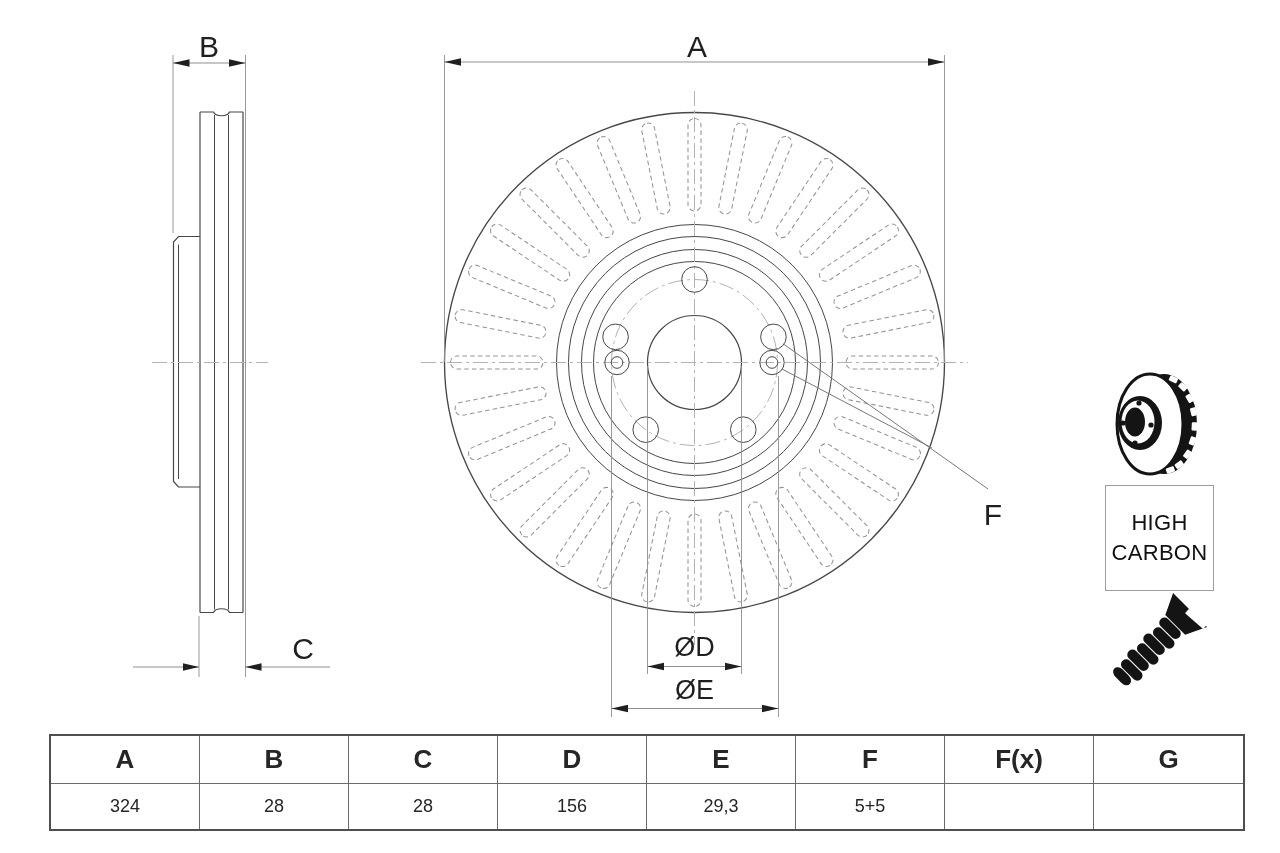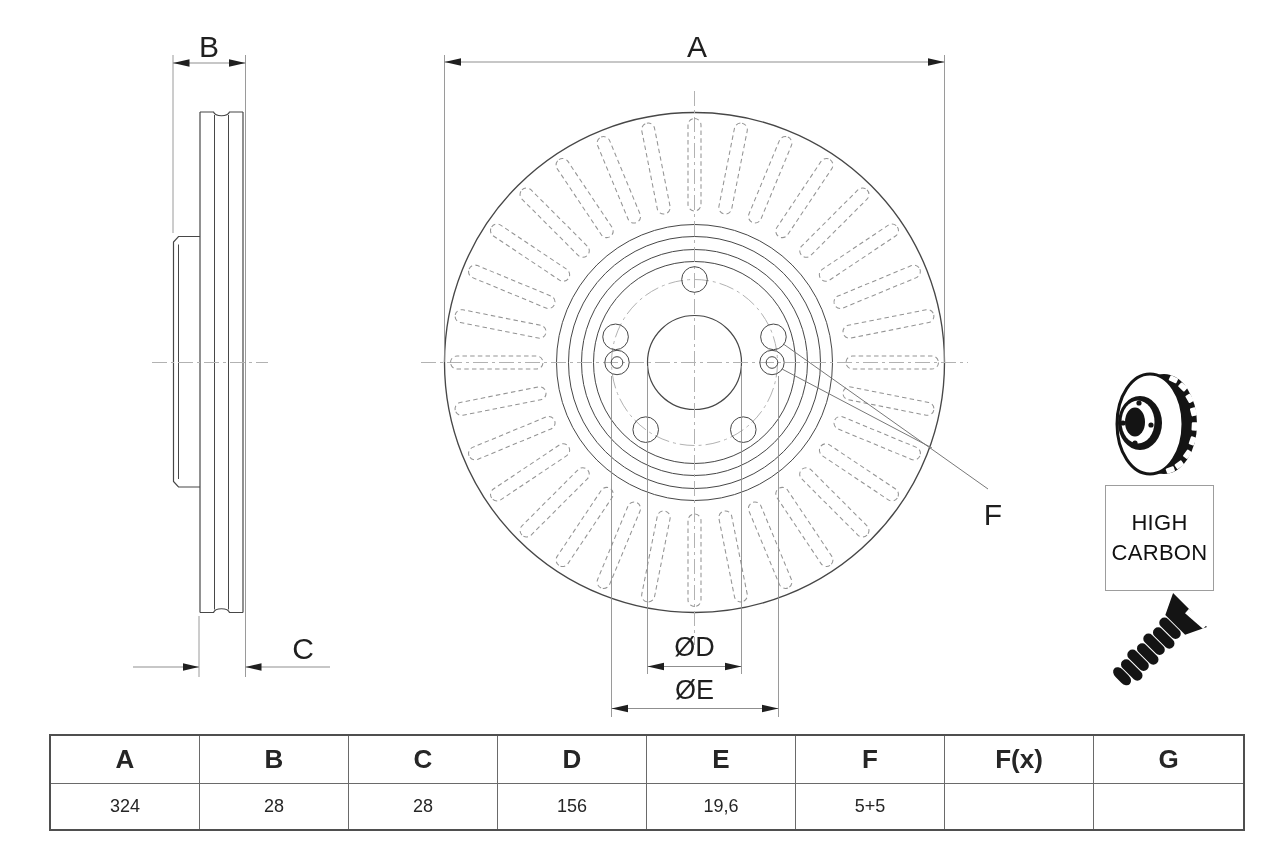--- a/index.html
+++ b/index.html
@@ -214,18 +214,18 @@
     <div class="cell hdr">C</div>
     <div class="cell hdr">D</div>
     <div class="cell hdr">E</div>
     <div class="cell hdr">F</div>
     <div class="cell hdr">F(x)</div>
     <div class="cell hdr">G</div>
     <div class="cell val">324</div>
     <div class="cell val">28</div>
     <div class="cell val">28</div>
     <div class="cell val">156</div>
-    <div class="cell val">19,6</div>
+    <div class="cell val">29,3</div>
     <div class="cell val">5+5</div>
     <div class="cell val"></div>
   </div>
 
 </div>
 
 </body></html>

